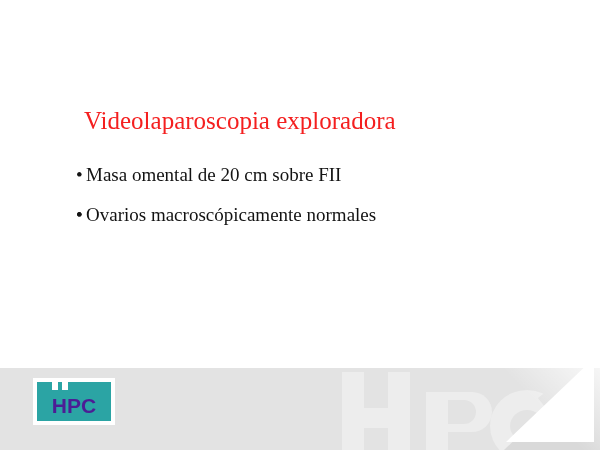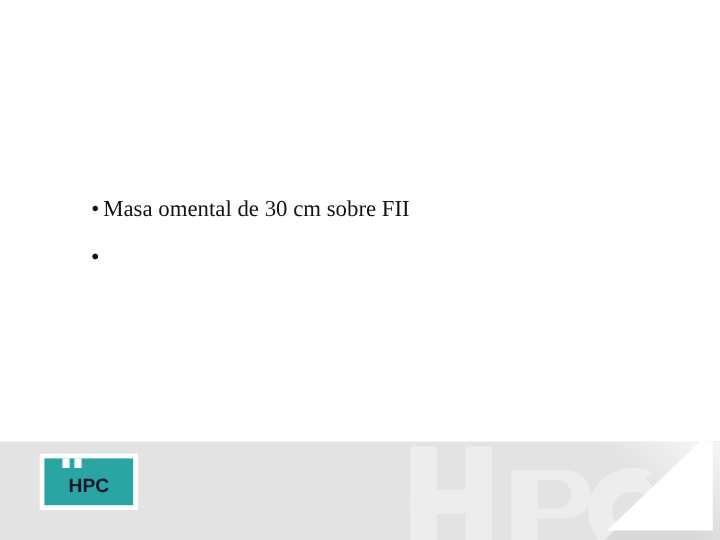--- a/index.html
+++ b/index.html
@@ -166,44 +166,46 @@
   #hpc-logo .logo-notch-b { left: 25px; }
   #hpc-logo .logo-text {
     position: absolute;
     left: 0;
     right: 0;
     top: 8px;
     bottom: 0;
     display: flex;
     align-items: center;
     justify-content: center;
-    color: #0f172a;
+    color: #4c1d95;
     font-family: "Liberation Sans", "DejaVu Sans", sans-serif;
     font-weight: bold;
-    font-size: 16px;
+    font-size: 21px;
     letter-spacing: 0px;
     line-height: 1;
   }
 </style>
 </head>
 <body>
 
 <div id="slide">
 
+  <div id="slide-title">Videolaparoscopia exploradora</div>
 
   <ul id="bullet-list">
     <li>
       <span class="bullet-dot">•</span>
-      <span>Masa omental de 30 cm sobre FII</span>
+      <span>Masa omental de 20 cm sobre FII</span>
     </li>
     <li>
       <span class="bullet-dot">•</span>
     </li>
     <li>
       <span class="bullet-dot">•</span>
+      <span>Ovarios macroscópicamente normales</span>
     </li>
   </ul>
 
   <div id="footer-band">
 
     <div id="watermark">
       <span class="wm-letter wm-h-left"></span>
       <span class="wm-letter wm-h-right"></span>
       <span class="wm-letter wm-h-bar"></span>
       <span class="wm-letter wm-h-notchL"></span>

